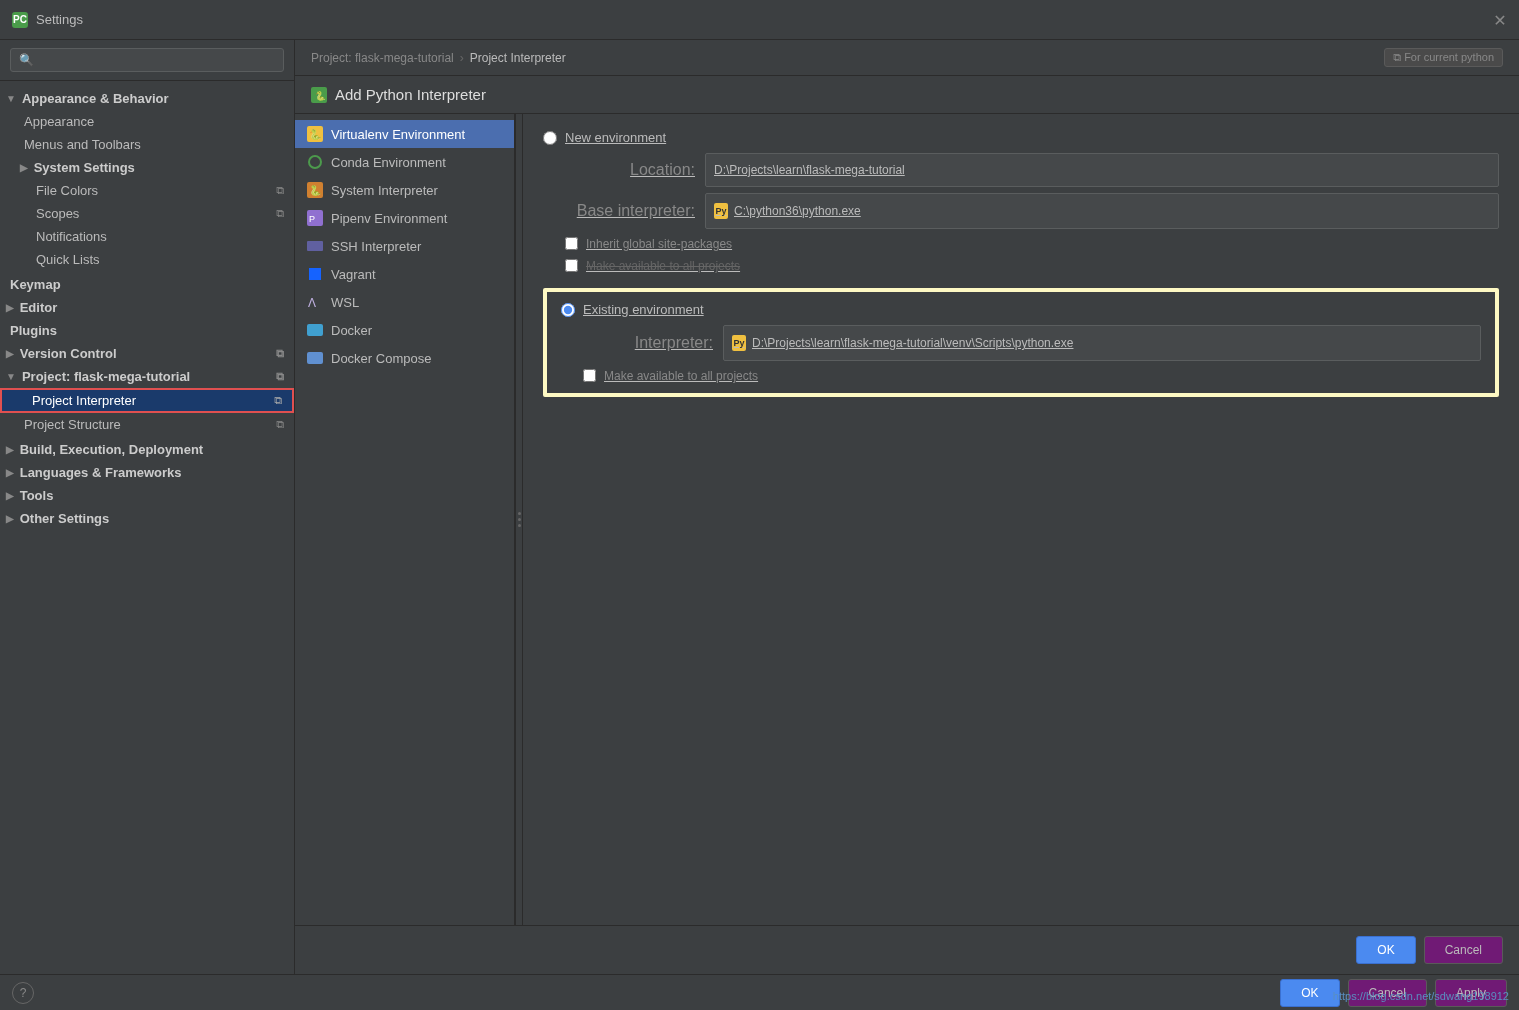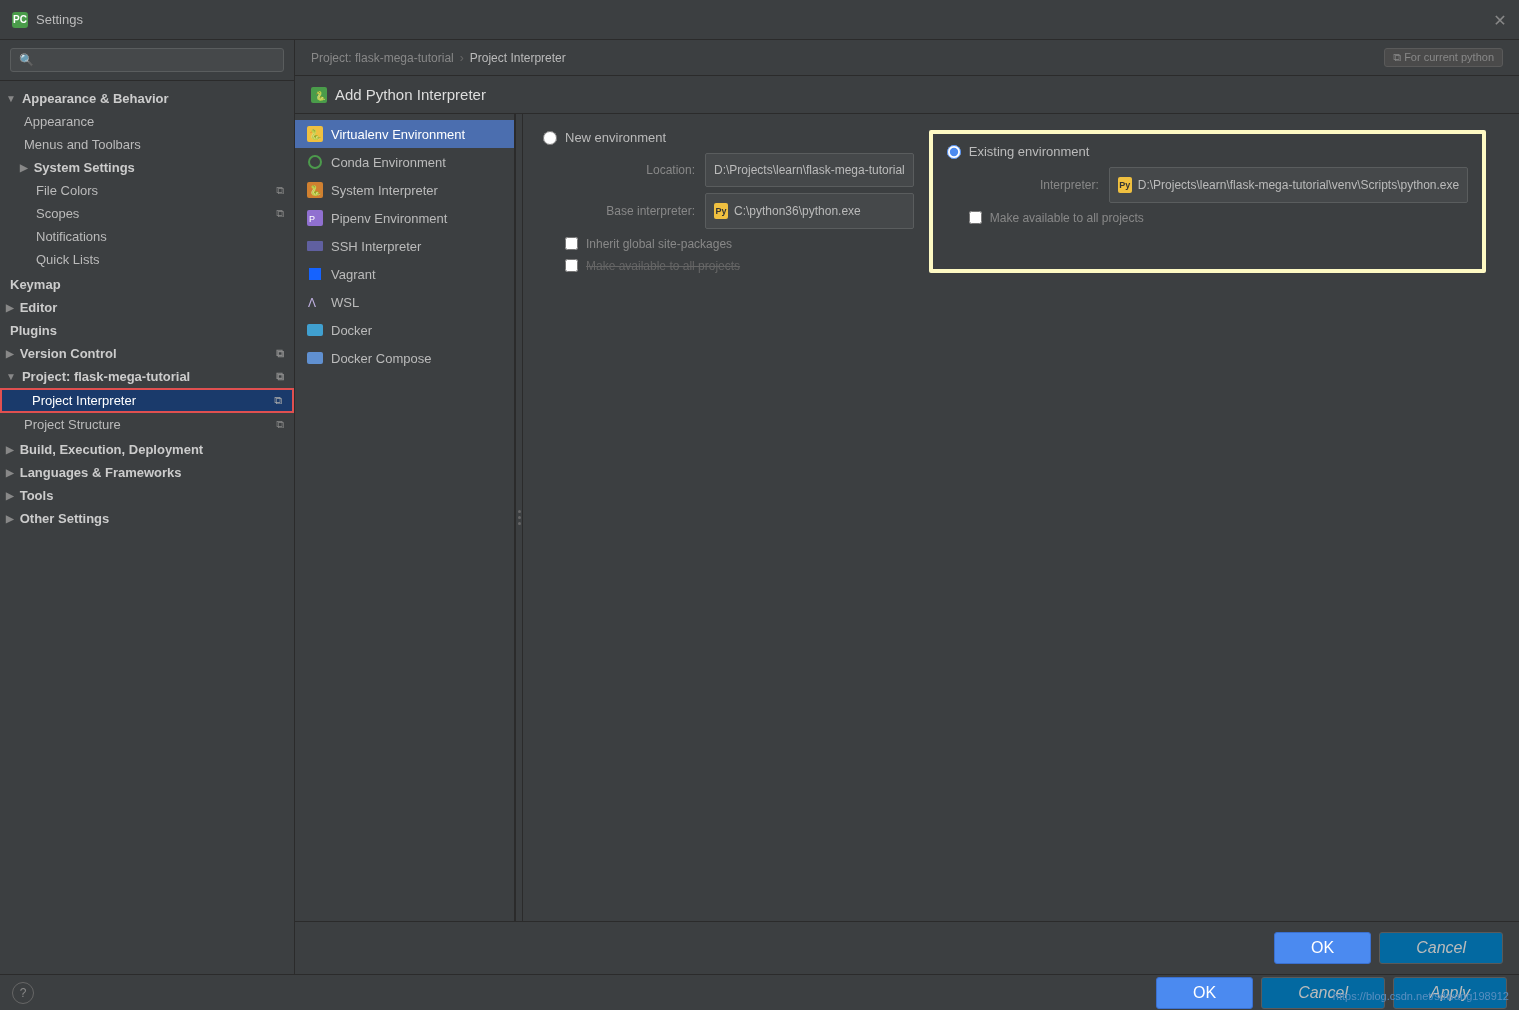--- a/index.html
+++ b/index.html
@@ -210,21 +210,23 @@
 
     
     .config-panel {
       flex: 1;
       padding: 16px 20px;
       overflow-y: auto;
     }
 
     .radio-group {
       display: flex;
+      flex-direction: column;
       gap: 15px;
+      text-decoration: underline;
     }
 
     .radio-section {
       display: flex;
       flex-direction: column;
       gap: 8px;
     }
 
     .radio-row {
       display: flex;
@@ -244,21 +246,21 @@
     }
 
     .field-grid {
       display: grid;
       grid-template-columns: 130px 1fr;
       gap: 6px 10px;
       margin-left: 22px;
     }
     .field-label {
       color: #888;
-      font-size: 12px;
+      font-size: 16px;
       display: flex;
       align-items: center;
       justify-content: flex-end;
     }
     .field-value {
       background: #45484a;
       border: 1px solid #5a5d5e;
       color: #bbb;
       padding: 9px 8px;
       font-size: 12px;
@@ -328,36 +330,35 @@
     .bottom-bar {
       display: flex;
       justify-content: flex-end;
       padding: 10px 16px;
       gap: 8px;
       background: #3c3f41;
       border-top: 1px solid #2b2b2b;
       flex-shrink: 0;
     }
     .btn {
-      padding: 6px 36px;
+      padding: 6px 20px;
       border-radius: 3px;
-      font-size: 16px;
+      font-size: 12px;
       cursor: pointer;
       border: 1px solid transparent;
     }
     .btn-primary {
       background: #4b8af0;
       color: white;
       border-color: #3a70d0;
     }
     .btn-secondary {
-      background: #0369a1;
+      background: #701a75;
       color: #bbb;
       border-color: #5a5a5a;
-      font-style: italic;
     }
 
     
     .footer-bar {
       height: 36px;
       background: #3c3f41;
       border-top: 1px solid #2b2b2b;
       display: flex;
       align-items: center;
       padding: 0 12px;

